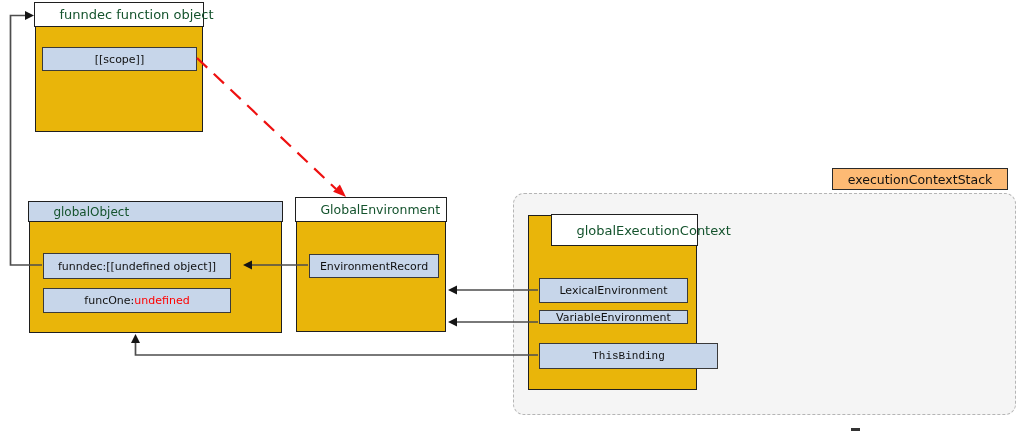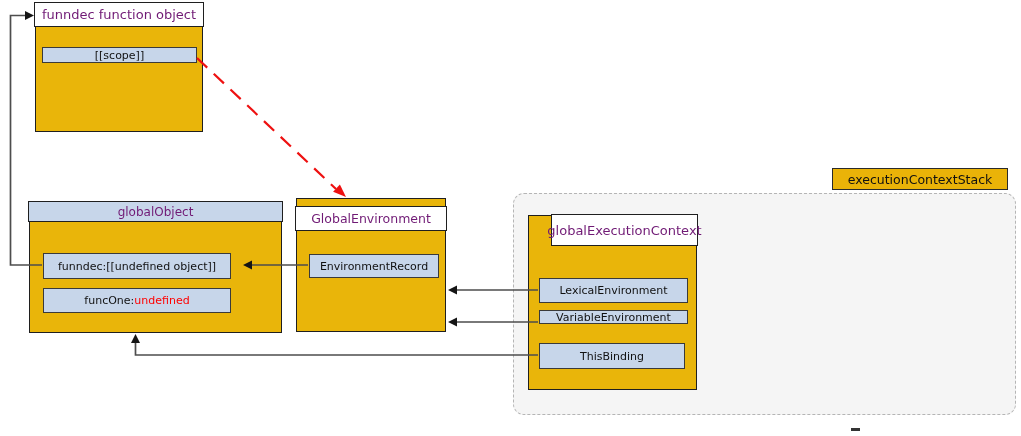--- a/index.html
+++ b/index.html
@@ -12,33 +12,33 @@
     background:var(--stack_fill); border:1.5px dashed var(--stack_border);
     border-radius:11px;
   }
   .box {
     position:absolute; z-index:2; box-sizing:border-box;
     background:var(--yellow); border:1.6px solid #1f1f1f;
   }
   .box-header {
     position:absolute; left:-1.6px; right:-1.6px; top:-1.6px; box-sizing:border-box;
     background:#ffffff; border:1.6px solid #1f1f1f;
-    display:flex; align-items:center; justify-content:center;
-    font-size:13px; color:#701a75; white-space:nowrap;
+    display:flex; align-items:center; 
+    font-size:13px; color:#14532d; white-space:nowrap;padding-left:24px;
   }
   .box-header.blue { background:var(--blue); }
   .field {
     position:absolute; box-sizing:border-box;
     background:var(--blue); border:1.4px solid #3a3a3a;
     display:flex; align-items:center; justify-content:center;
     font-size:11px; color:#111; white-space:nowrap;
   }
   .label-box {
     position:absolute; z-index:3; box-sizing:border-box;
-    background:#eab308; border:1.3px solid #2a2a2a;
+    background:#fdba74; border:1.3px solid #2a2a2a;
     display:flex; align-items:center; justify-content:center;
     font-size:12.5px; color:#111; white-space:nowrap;
   }
   .red-text { color:var(--undefined_red); }
   svg.overlay { position:absolute; left:0; top:0; z-index:6; pointer-events:none; }
   .line { stroke:var(--connector); stroke-width:1.7; fill:none; }
   .head { fill:#151515; stroke:none; }
   .red-line { stroke:var(--arrow_red); stroke-width:2.2; stroke-dasharray:14 9; fill:none; }
   .red-head { fill:var(--arrow_red); stroke:none; }
   .stray { position:absolute; z-index:4; background:#333; }
@@ -51,58 +51,58 @@
   <div class="stack" style="left:513px; top:193px; width:503px; height:222px;"></div>
 
   <div class="label-box" style="left:832px; top:168px; width:176px; height:22px;">
     <span>executionContextStack</span>
   </div>
 
   <div class="box" style="left:35px; top:3px; width:168px; height:129px;">
     <div class="box-header" style="height:25px;">
       <span>funndec function object</span>
     </div>
-    <div class="field" style="left:6px; top:43px; width:155px; height:16px;">
+    <div class="field" style="left:6px; top:43px; width:155px; height:24px;">
       <span>[[scope]]</span>
     </div>
   </div>
 
   <div class="box" style="left:29px; top:202px; width:253px; height:131px;">
     <div class="box-header blue" style="height:21px; font-size:12px;">
       <span>globalObject</span>
     </div>
     <div class="field" style="left:13px; top:50px; width:188px; height:26px;">
       <span>funndec:[[undefined object]]</span>
     </div>
     <div class="field" style="left:13px; top:85px; width:188px; height:25px;">
       <span>funcOne:</span>
         <span class="red-text">undefined</span>
     </div>
   </div>
 
   <div class="box" style="left:296px; top:198px; width:150px; height:134px;">
-    <div class="box-header" style="height:25px; font-size:12.5px;margin-top:9px;">
+    <div class="box-header" style="height:25px; font-size:12.5px;">
       <span>GlobalEnvironment</span>
     </div>
     <div class="field" style="left:12px; top:55px; width:130px; height:24px;">
       <span>EnvironmentRecord</span>
     </div>
   </div>
 
   <div class="box" style="left:528px; top:215px; width:169px; height:175px;">
     <div class="box-header" style="height:32px;margin-left:24px;">
       <span>globalExecutionContext</span>
     </div>
     <div class="field" style="left:10px; top:62px; width:149px; height:25px;text-align:right;">
       <span>LexicalEnvironment</span>
     </div>
     <div class="field" style="left:10px; top:94px; width:149px; height:14px;">
       <span>VariableEnvironment</span>
     </div>
-    <div class="field" style="left:10px; top:127px; width:146px; height:26px;">
+    <div class="field" style="left:10px; top:127px; width:179px; height:26px;font-family:Liberation Mono, monospace;">
       <span>ThisBinding</span>
     </div>
   </div>
 
   <div class="stray" style="left:851px; top:428px; width:9px; height:3px;"></div>
 
   <svg class="overlay" width="1021" height="436" viewBox="0 0 1021 436">
 
     <g>
       <path class="line" d="M 42 265 L 10.5 265 L 10.5 15.5 L 25 15.5"></path>

